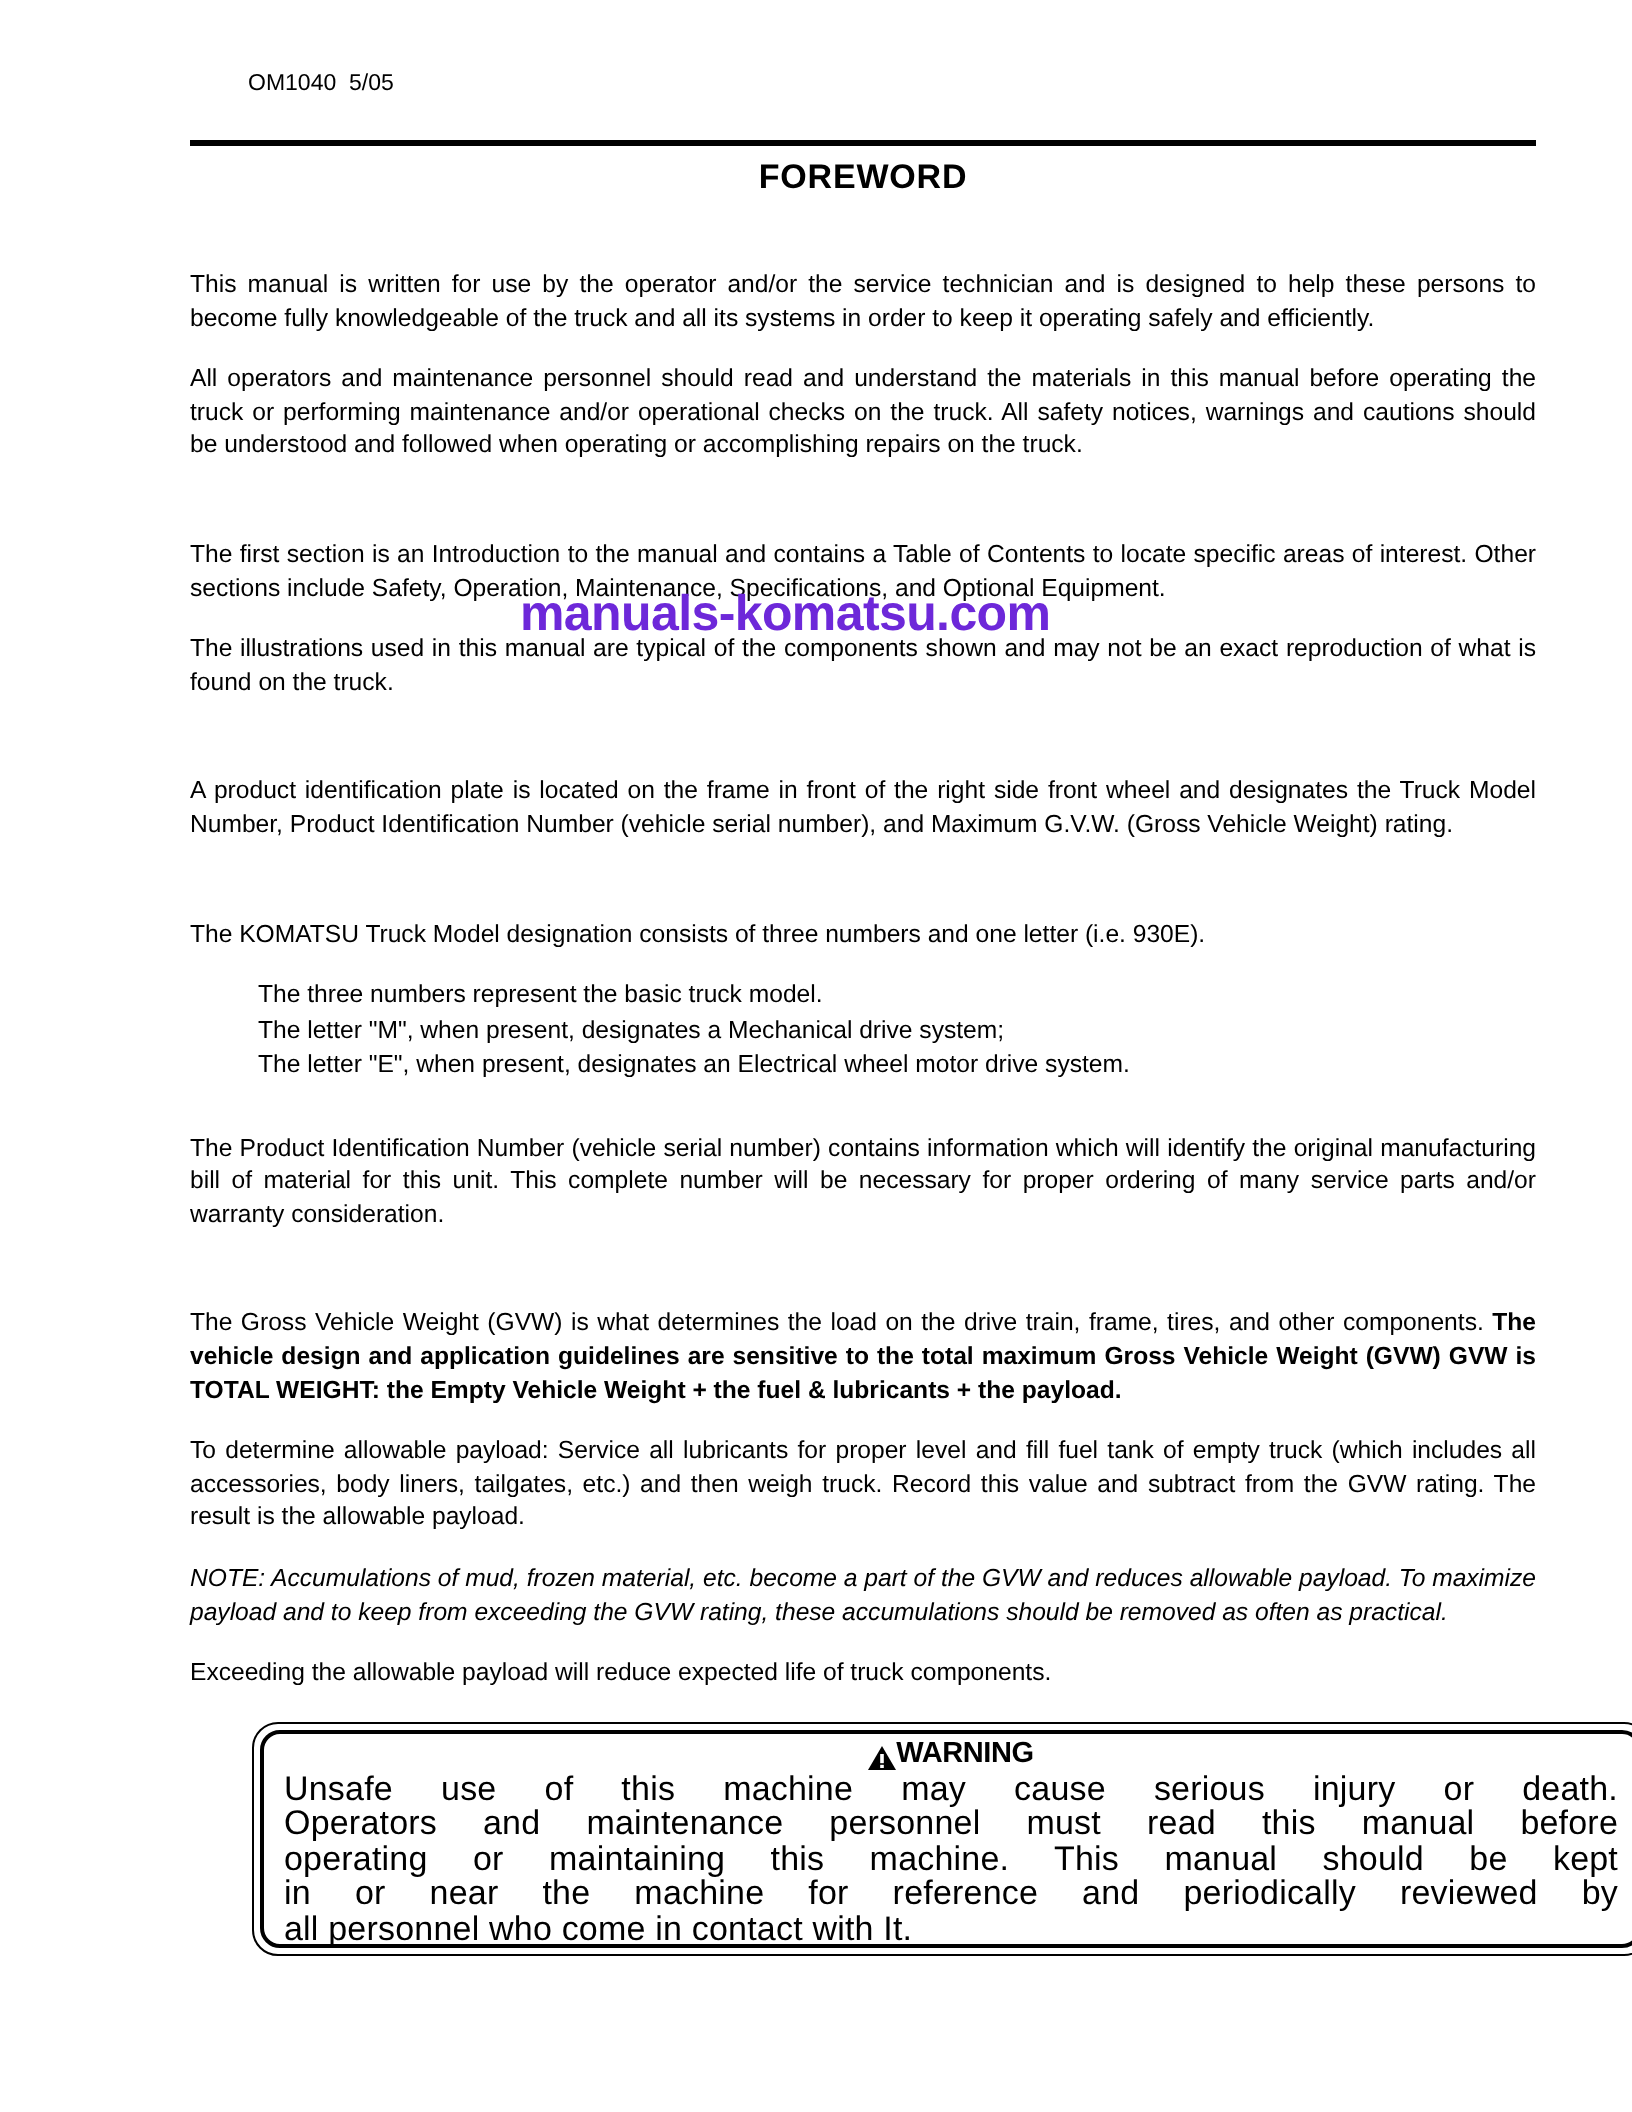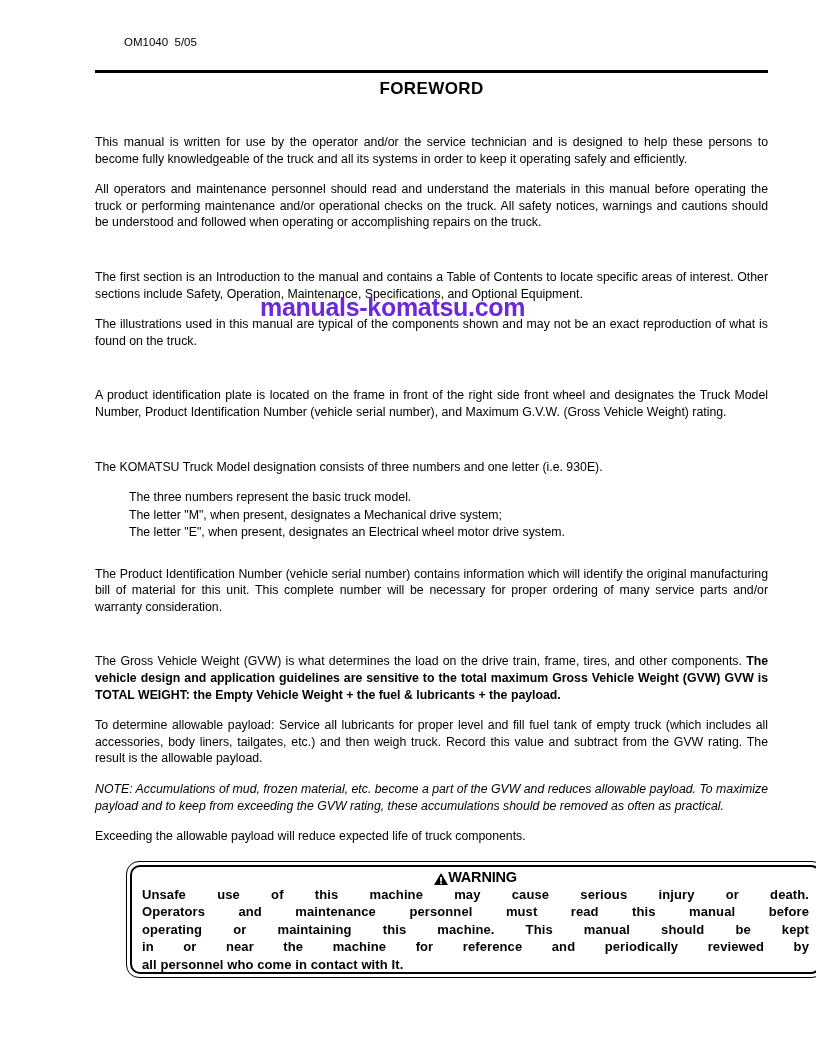--- a/index.html
+++ b/index.html
@@ -143,22 +143,22 @@
   .warn-tri {
     display: inline-block;
     width: 14px;
     height: 12px;
     position: relative;
     margin-right: 0px;
     top: 1px;
   }
   .warn-tri svg { display: block; }
   .warning-text {
-    font-size: 13px;
-    font-weight: bold;
+    font-size: 17px;
+    font-weight: normal;
     line-height: 17.4px;
     text-align: justify;
     text-align-last: left;
     letter-spacing: 0.1px;
     margin-top: 0px;
   }
   .warning-text .wline {
     display: block;
     text-align: justify;
     text-align-last: justify;

